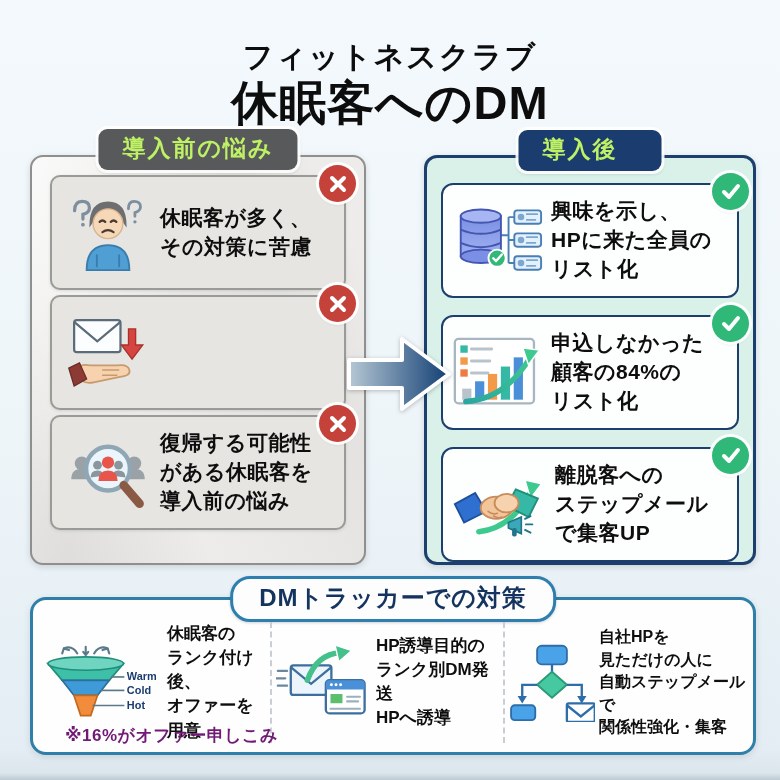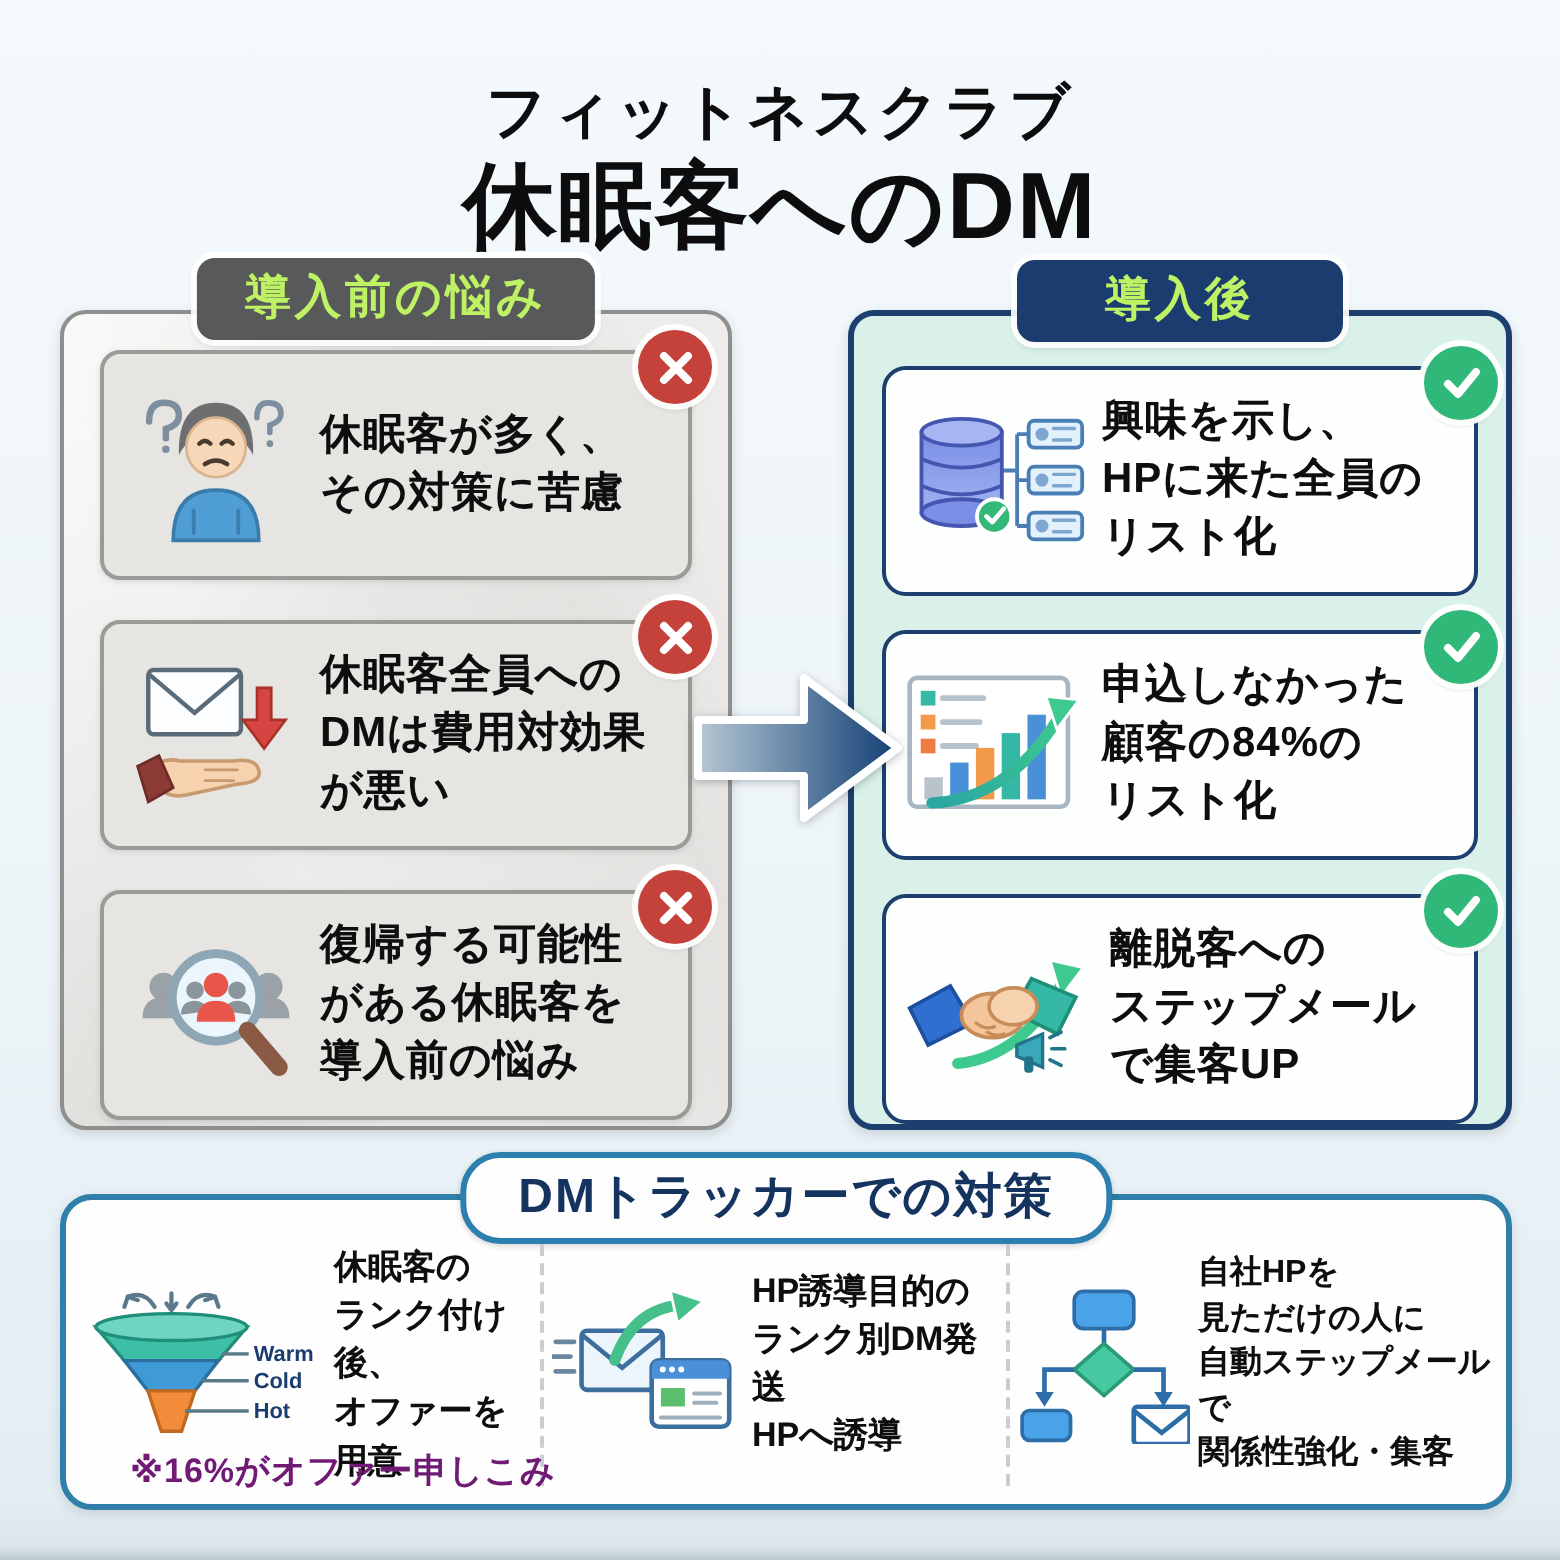--- a/index.html
+++ b/index.html
@@ -37,23 +37,23 @@
     background:#d9f1e9;
     box-shadow:0 2px 6px rgba(60,70,80,.18);
   }
   .panel-head {
     position:absolute; top:-28px; left:50%; transform:translateX(-50%);
     color:#bef264; font-size:23px; font-weight:800; letter-spacing:2px;
     padding:4px 24px 6px; border-radius:9px; white-space:nowrap;
     box-shadow:0 0 0 3px rgba(255,255,255,.9), 0 2px 4px rgba(0,0,0,.25);
   }
   .head-gray { background:#58595b; }
-  .head-navy { background:#1b3c6e; padding-left:44px; padding-right:44px; }
-
-  .cards { position:absolute; left:0; top:0; width:100%; height:100%; display:flex; flex-direction:column; align-items:center; padding-top:18px; gap:20px; }
+  .head-navy { background:#1b3c6e; padding-left:24px; padding-right:44px; }
+
+  .cards { position:absolute; left:0; top:0; width:100%; height:100%; display:flex; flex-direction:column; align-items:center; padding-top:18px; gap:5px; }
   .panel-after .cards { padding-top:25px; gap:17px; }
   .card {
     position:relative; width:296px; height:115px;
     display:flex; align-items:center; gap:6px;
     border-radius:10px; padding:0 6px 0 10px;
   }
   .card-before { background:#e7e5e2; border:2px solid #9a9a97; box-shadow:0 1px 3px rgba(60,70,80,.15); }
   .card-after  { width:298px; height:130px; background:#fdfefe; border:2.5px solid #1d3f6e; border-radius:12px;align-items:center; }
   .card-icon { flex:0 0 92px; display:flex; align-items:center; justify-content:center; }
   .card-text {
@@ -152,23 +152,20 @@
         <div class="card-icon">
           <svg width="82" height="80" viewBox="0 0 92 86">
             <rect x="8" y="6" width="52" height="36" rx="3" fill="#fcfdfe" stroke="#5a6b7a" stroke-width="2.5"></rect>
             <path d="M8 8 L34 30 L60 8" fill="none" stroke="#5a6b7a" stroke-width="2.5"></path>
             <path d="M69 16 L77 16 L77 34 L85 34 L73 50 L61 34 L69 34 Z" fill="#d64541" stroke="#a93226" stroke-width="1.5"></path>
             <path d="M10 66 Q12 54 26 57 L56 57 Q68 55 70 62 Q72 69 58 70 L30 76 Q16 79 10 66 Z" fill="#f6d2ae" stroke="#c89b6e" stroke-width="2"></path>
             <path d="M40 62 H58 M40 68 H56" stroke="#c89b6e" stroke-width="1.6" stroke-linecap="round"></path>
             <path d="M2 60 L14 54 L22 72 L8 80 Z" fill="#8c3b34" stroke="#6e2c26" stroke-width="1.5"></path>
           </svg>
         </div>
-        <div class="card-text">休眠客全員への
-DMは費用対効果
-が悪い</div>
       </div>
 
       <div class="card card-before">
         <div class="badge badge-x">
           <svg width="20" height="20" viewBox="0 0 20 20">
               <path d="M4 4 L16 16 M16 4 L4 16" stroke="#fff" stroke-width="4" stroke-linecap="round"></path>
             </svg>
         </div>
         <div class="card-icon">
           <svg width="84" height="80" viewBox="0 0 96 86">

